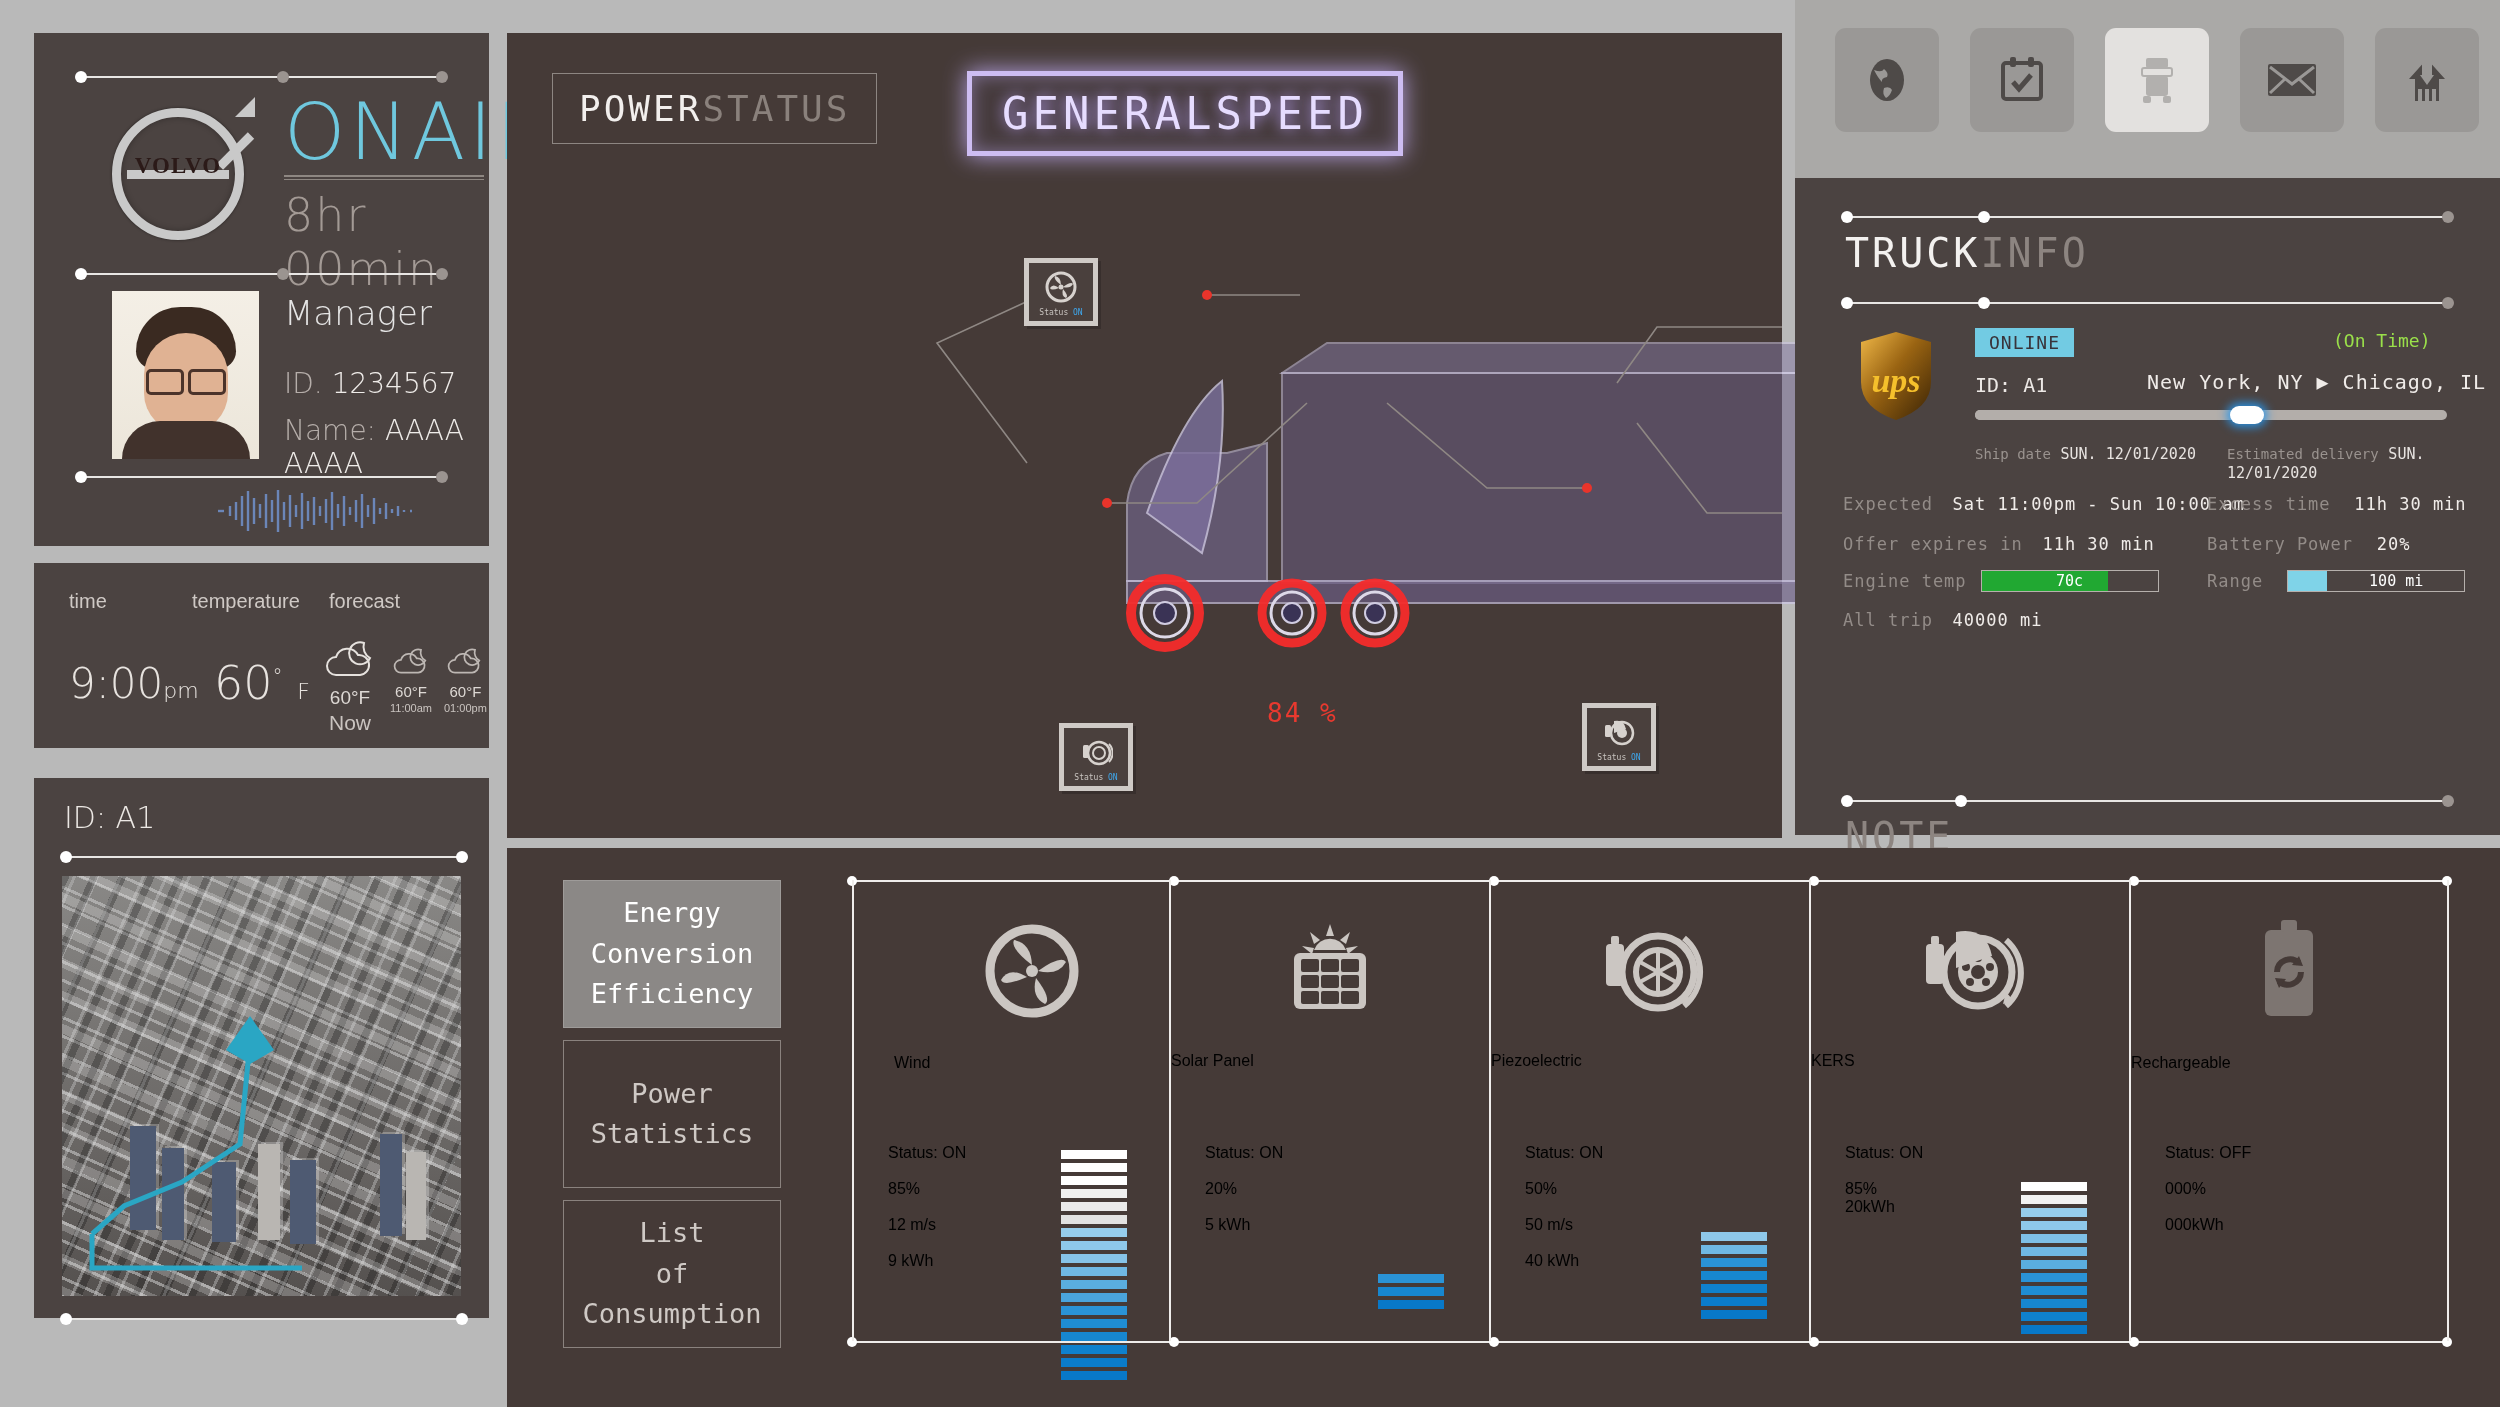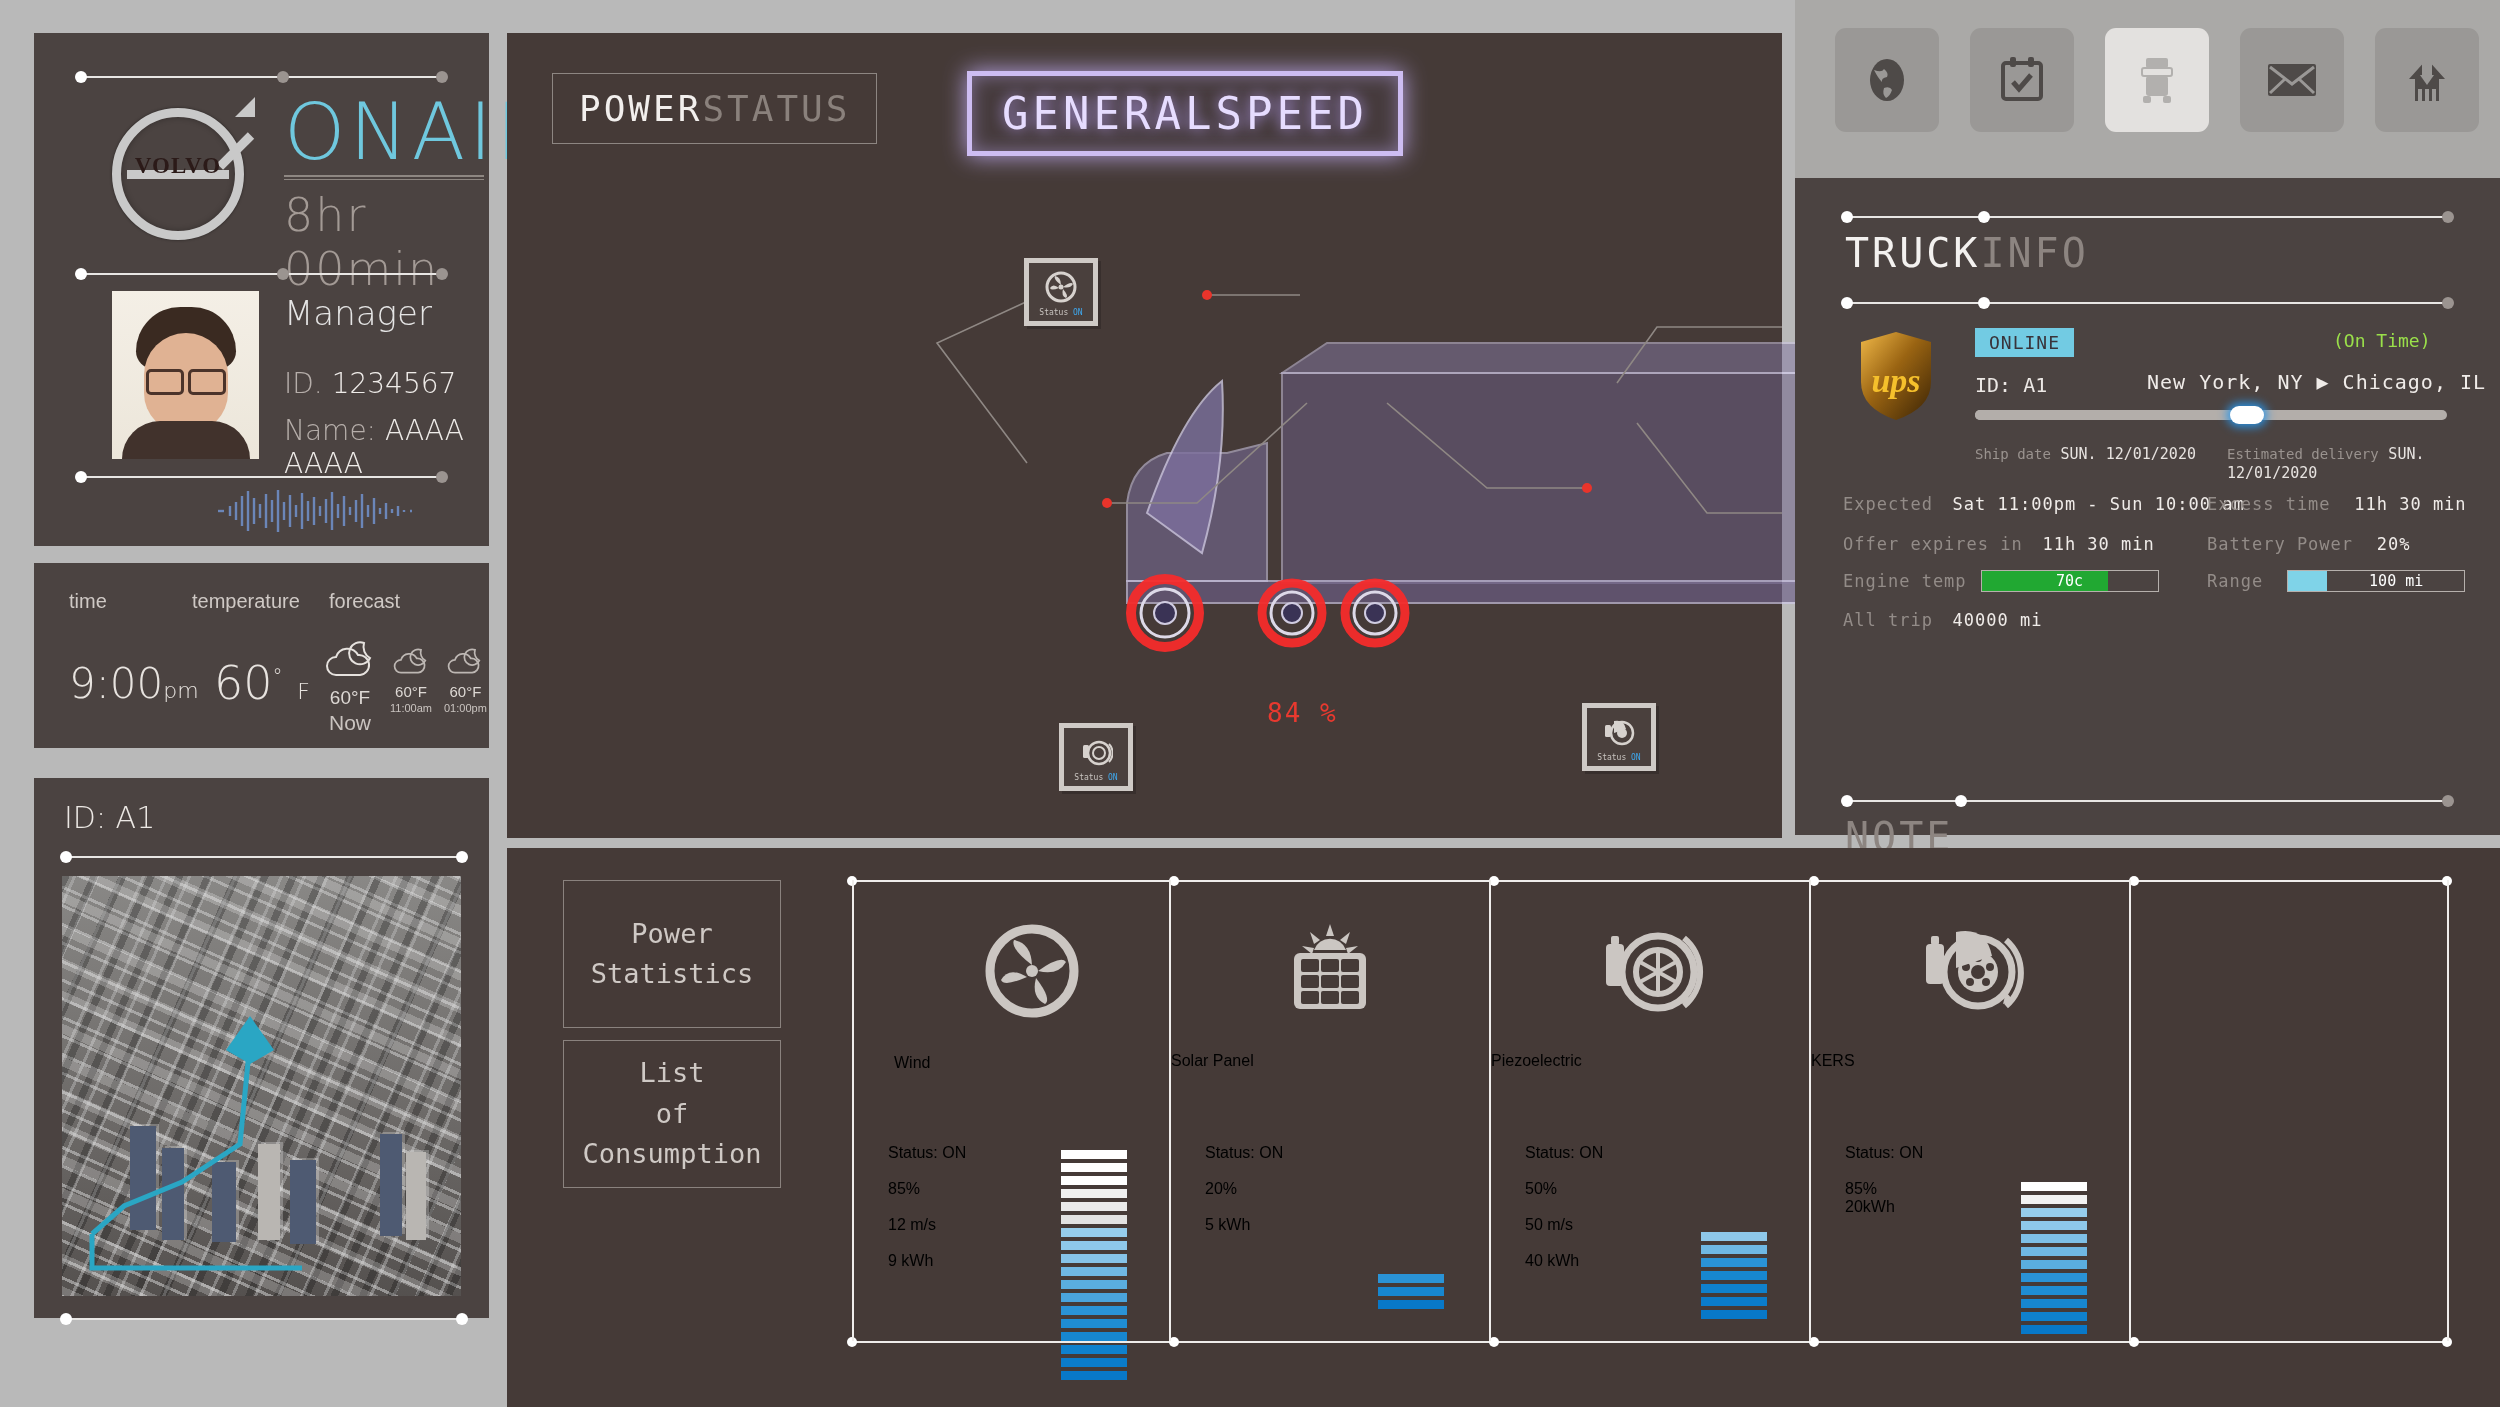--- a/index.html
+++ b/index.html
@@ -677,20 +677,25 @@
       <span class="dot w" style="left:-4px"></span>
         <span class="dot w" style="left:110px"></span>
         <span class="dot g" style="right:-4px"></span>
     </div>
     <div class="note-txt" style="position:absolute;left:92px;top:720px;width:560px;">Lorem ipsum dolor sit amet, consectetur adipisicing elit, sed do eiusmod tempor incididunt ut labore et dolore magna aliqua. Lorem ipsum dolor sit amet, consectetur adipisicing elit, sed do eiusmod tempor incididunt ut labore et dolore magna aliqua.</div>
   </div>
 
   <div id="bottom">
 
     <div style="position:absolute;left:56px;top:32px;display:flex;flex-direction:column;gap:12px;">
+      <div class="tabbtn active" style="height:148px;">
+        <span style="white-space:pre-line;">Energy
+Conversion
+Efficiency</span>
+      </div>
       <div class="tabbtn" style="height:148px;">
         <span style="white-space:pre-line;">Power
 Statistics</span>
       </div>
       <div class="tabbtn" style="height:148px;">
         <span style="white-space:pre-line;">List
 of
 Consumption</span>
       </div>
     </div>
@@ -870,14 +875,32 @@
         <i style="background:#6fb8e4"></i>
           <i style="background:#5aaee0"></i>
         <i style="background:#2a93d6"></i>
           <i style="background:#1f8dd3"></i>
           <i style="background:#1787d0"></i>
         <i style="background:#0f81cd"></i>
           <i style="background:#0878c8"></i>
       </div>
     </div>
 
+    <div style="position:absolute;left:1624px;top:34px;width:316px;height:459px;">
+      <div style="display:flex;justify-content:center;margin-top:34px;">
+        <svg width="84" height="106" viewBox="0 0 84 106">
+          <rect x="18" y="14" width="48" height="86" rx="6" fill="#7d7571"></rect>
+          <rect x="34" y="4" width="16" height="12" rx="3" fill="#7d7571"></rect>
+          <path d="M30 56 a13 13 0 0 1 22 -9" fill="none" stroke="#453a37" stroke-width="6"></path>
+          <path d="M54 56 a13 13 0 0 1 -22 9" fill="none" stroke="#453a37" stroke-width="6"></path>
+          <path d="M52 40 l4 10 l-11 -1z" fill="#453a37"></path>
+          <path d="M32 72 l-4 -10 l11 1z" fill="#453a37"></path>
+        </svg>
+      </div>
+      <div class="title" style="margin-top:32px;">Rechargeable</div>
+      <div style="position:absolute;left:34px;top:262px;">
+        <div class="stat"><span>Status:</span> <span class="off">OFF</span></div>
+        <div class="stat" style="margin-top:18px">000%</div>
+        <div class="stat" style="margin-top:18px">000kWh</div>
+      </div>
+    </div>
   </div>
 </div>
 
 </body></html>

